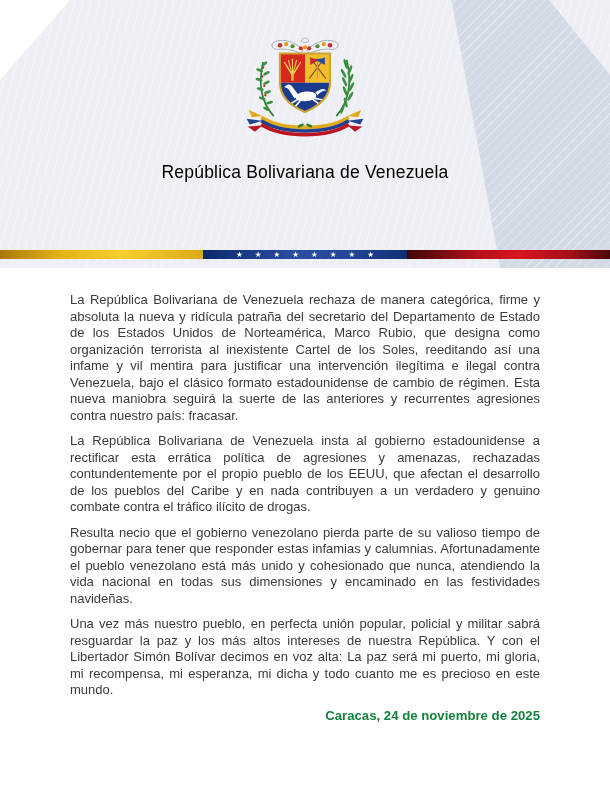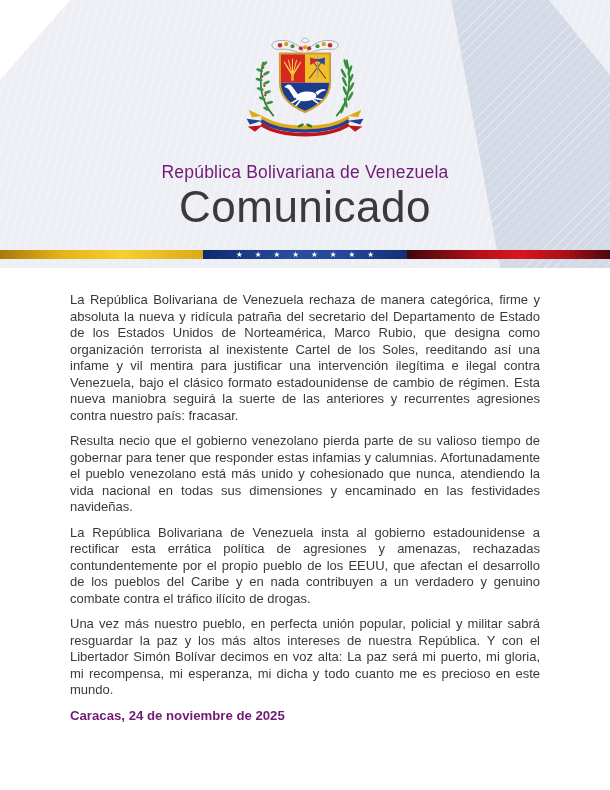--- a/index.html
+++ b/index.html
@@ -32,21 +32,21 @@
     background:#ffffff;
     clip-path:polygon(0 0, 100% 0, 0 100%);
   }
 
   
   .emblem { position:absolute; top:16px; left:50%; transform:translateX(-50%); width:146px; height:146px; }
 
   
   .country-name {
     position:absolute; top:162px; left:0; width:610px;
-    text-align:center; font-size:17.5px; color:#701a75; letter-spacing:.2px;
+    text-align:center; font-size:17.5px; color:#000000; letter-spacing:.2px;
   }
   .doc-title {
     position:absolute; top:183px; left:0; width:610px;
     text-align:center; font-size:44px; color:#3a3a3d; letter-spacing:.5px; line-height:1.1;
   }
 
   
   .flag-stripe { position:absolute; top:250px; left:0; width:610px; height:9px; display:flex; box-shadow:0 -1px 0 rgba(70,70,90,.25) inset; }
   .flag-stripe .seg { flex:1 1 0; height:100%; }
   .seg-yellow { background:linear-gradient(90deg,#a8780e 0%,#e5b315 30%,#f6cf2e 60%,#dca918 100%); }
@@ -54,21 +54,21 @@
                 display:flex; align-items:center; justify-content:center; gap:12px; }
   .seg-red    { background:linear-gradient(90deg,#3f060b 0%,#b51019 35%,#d9151f 55%,#a60f17 80%,#4a070c 100%); }
   .seg-blue .star { color:#ffffff; font-size:7.5px; line-height:1; transform:translateY(-0.5px); }
 
   
   .content {
     position:absolute; top:292px; left:70px; width:470px;
     font-size:13px; line-height:16.5px; color:#3a3a3a; text-align:justify;
   }
   .content p { margin-bottom:9px; }
-  .dateline { text-align:left; font-weight:bold; color:#701a75; font-size:13.2px; margin-top:8px; }
+  .dateline { text-align:right; font-weight:bold; color:#15803d; font-size:13.2px; margin-top:8px; }
 </style>
 </head>
 <body>
 
 <div class="page">
 
   <div class="header-bg">
     <div class="texture"></div>
     <div class="dark-band"></div>
     <div class="dark-band-texture"></div>
@@ -182,40 +182,39 @@
         <path d="M111 105 L125 106 L118 111 Z" fill="#c01320"></path>
       </g>
       <g fill="#2e7d33">
         <ellipse cx="66" cy="105" rx="3.2" ry="1.3" transform="rotate(-25 66 105)"></ellipse>
         <ellipse cx="74" cy="105" rx="3.2" ry="1.3" transform="rotate(25 74 105)"></ellipse>
       </g>
     </g>
   </svg>
 
   <div class="country-name">República Bolivariana de Venezuela</div>
-  <div class="doc-title">Comunicado</div>
 
   <div class="flag-stripe">
     <div class="seg seg-yellow"></div>
     <div class="seg seg-blue">
       <span style="display:flex; gap:12px;">
           <span class="star">★</span>
           <span class="star">★</span>
           <span class="star">★</span>
           <span class="star">★</span>
           <span class="star">★</span>
           <span class="star">★</span>
           <span class="star">★</span>
           <span class="star">★</span>
         </span>
     </div>
     <div class="seg seg-red"></div>
   </div>
 
   <div class="content">
     <p>La República Bolivariana de Venezuela rechaza de manera categórica, firme y absoluta la nueva y ridícula patraña del secretario del Departamento de Estado de los Estados Unidos de Norteamérica, Marco Rubio, que designa como organización terrorista al inexistente Cartel de los Soles, reeditando así una infame y vil mentira para justificar una intervención ilegítima e ilegal contra Venezuela, bajo el clásico formato estadounidense de cambio de régimen. Esta nueva maniobra seguirá la suerte de las anteriores y recurrentes agresiones contra nuestro país: fracasar.</p>
+    <p>La República Bolivariana de Venezuela insta al gobierno estadounidense a rectificar esta errática política de agresiones y amenazas, rechazadas contundentemente por el propio pueblo de los EEUU, que afectan el desarrollo de los pueblos del Caribe y en nada contribuyen a un verdadero y genuino combate contra el tráfico ilícito de drogas.</p>
     <p>Resulta necio que el gobierno venezolano pierda parte de su valioso tiempo de gobernar para tener que responder estas infamias y calumnias. Afortunadamente el pueblo venezolano está más unido y cohesionado que nunca, atendiendo la vida nacional en todas sus dimensiones y encaminado en las festividades navideñas.</p>
-    <p>La República Bolivariana de Venezuela insta al gobierno estadounidense a rectificar esta errática política de agresiones y amenazas, rechazadas contundentemente por el propio pueblo de los EEUU, que afectan el desarrollo de los pueblos del Caribe y en nada contribuyen a un verdadero y genuino combate contra el tráfico ilícito de drogas.</p>
     <p>Una vez más nuestro pueblo, en perfecta unión popular, policial y militar sabrá resguardar la paz y los más altos intereses de nuestra República. Y con el Libertador Simón Bolívar decimos en voz alta: La paz será mi puerto, mi gloria, mi recompensa, mi esperanza, mi dicha y todo cuanto me es precioso en este mundo.</p>
     <div class="dateline">Caracas, 24 de noviembre de 2025</div>
   </div>
 
 </div>
 
 </body></html>

